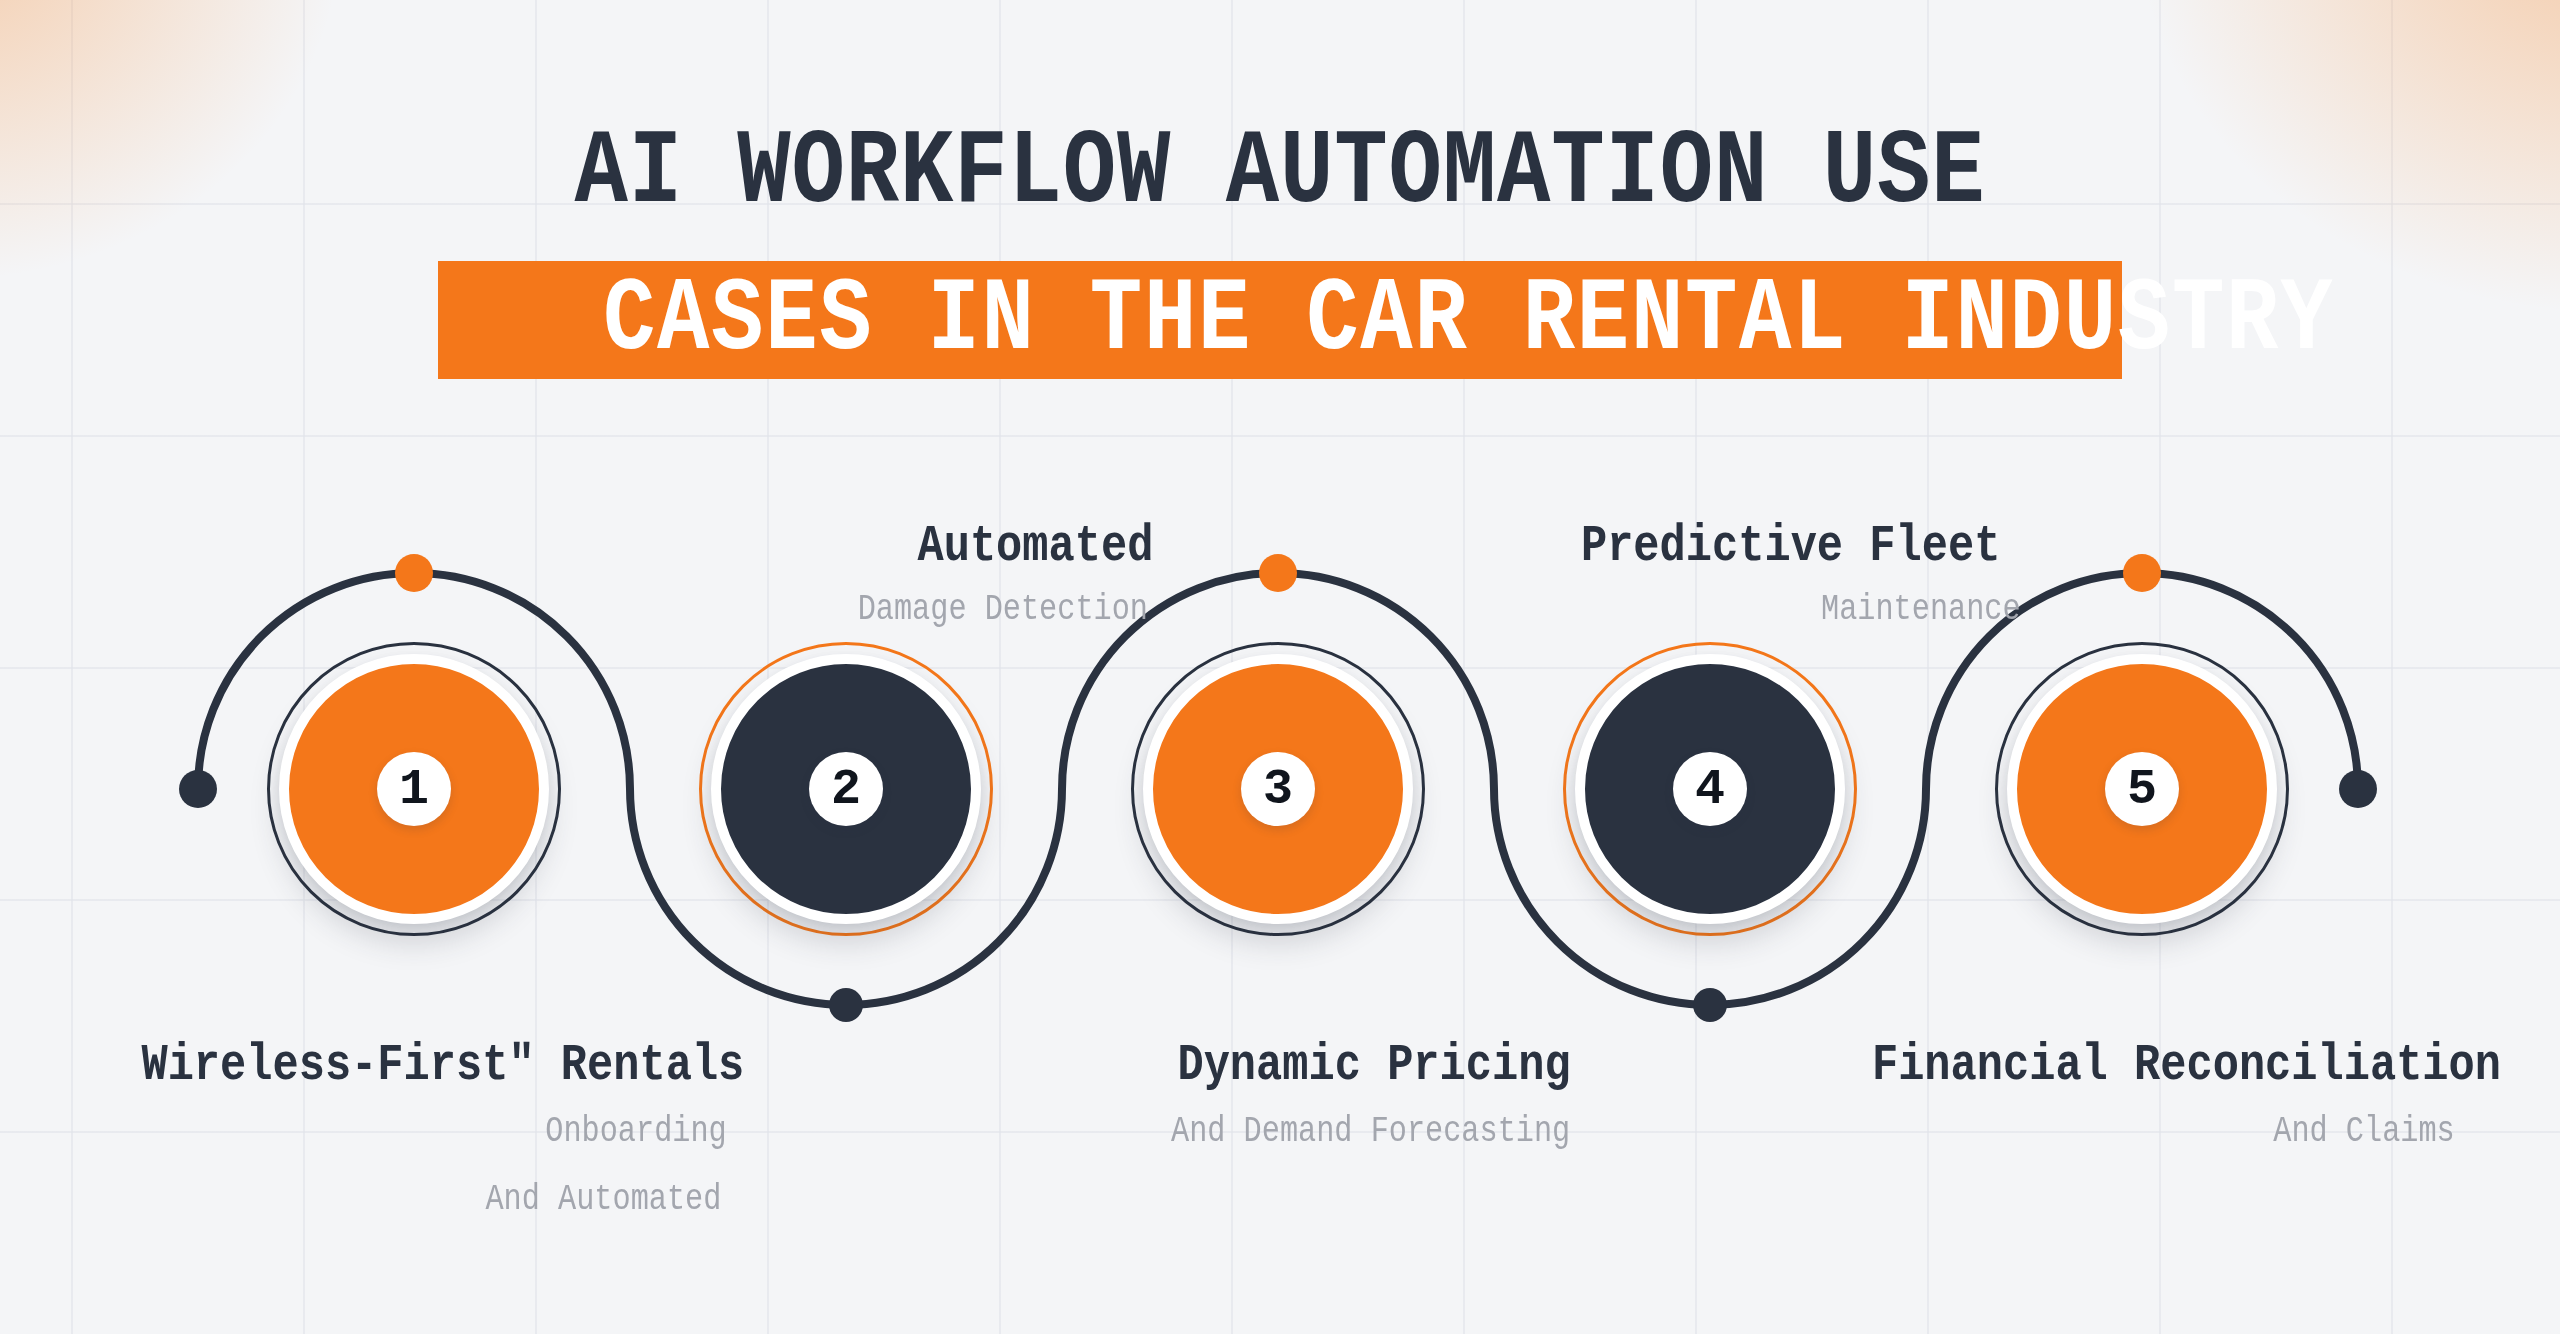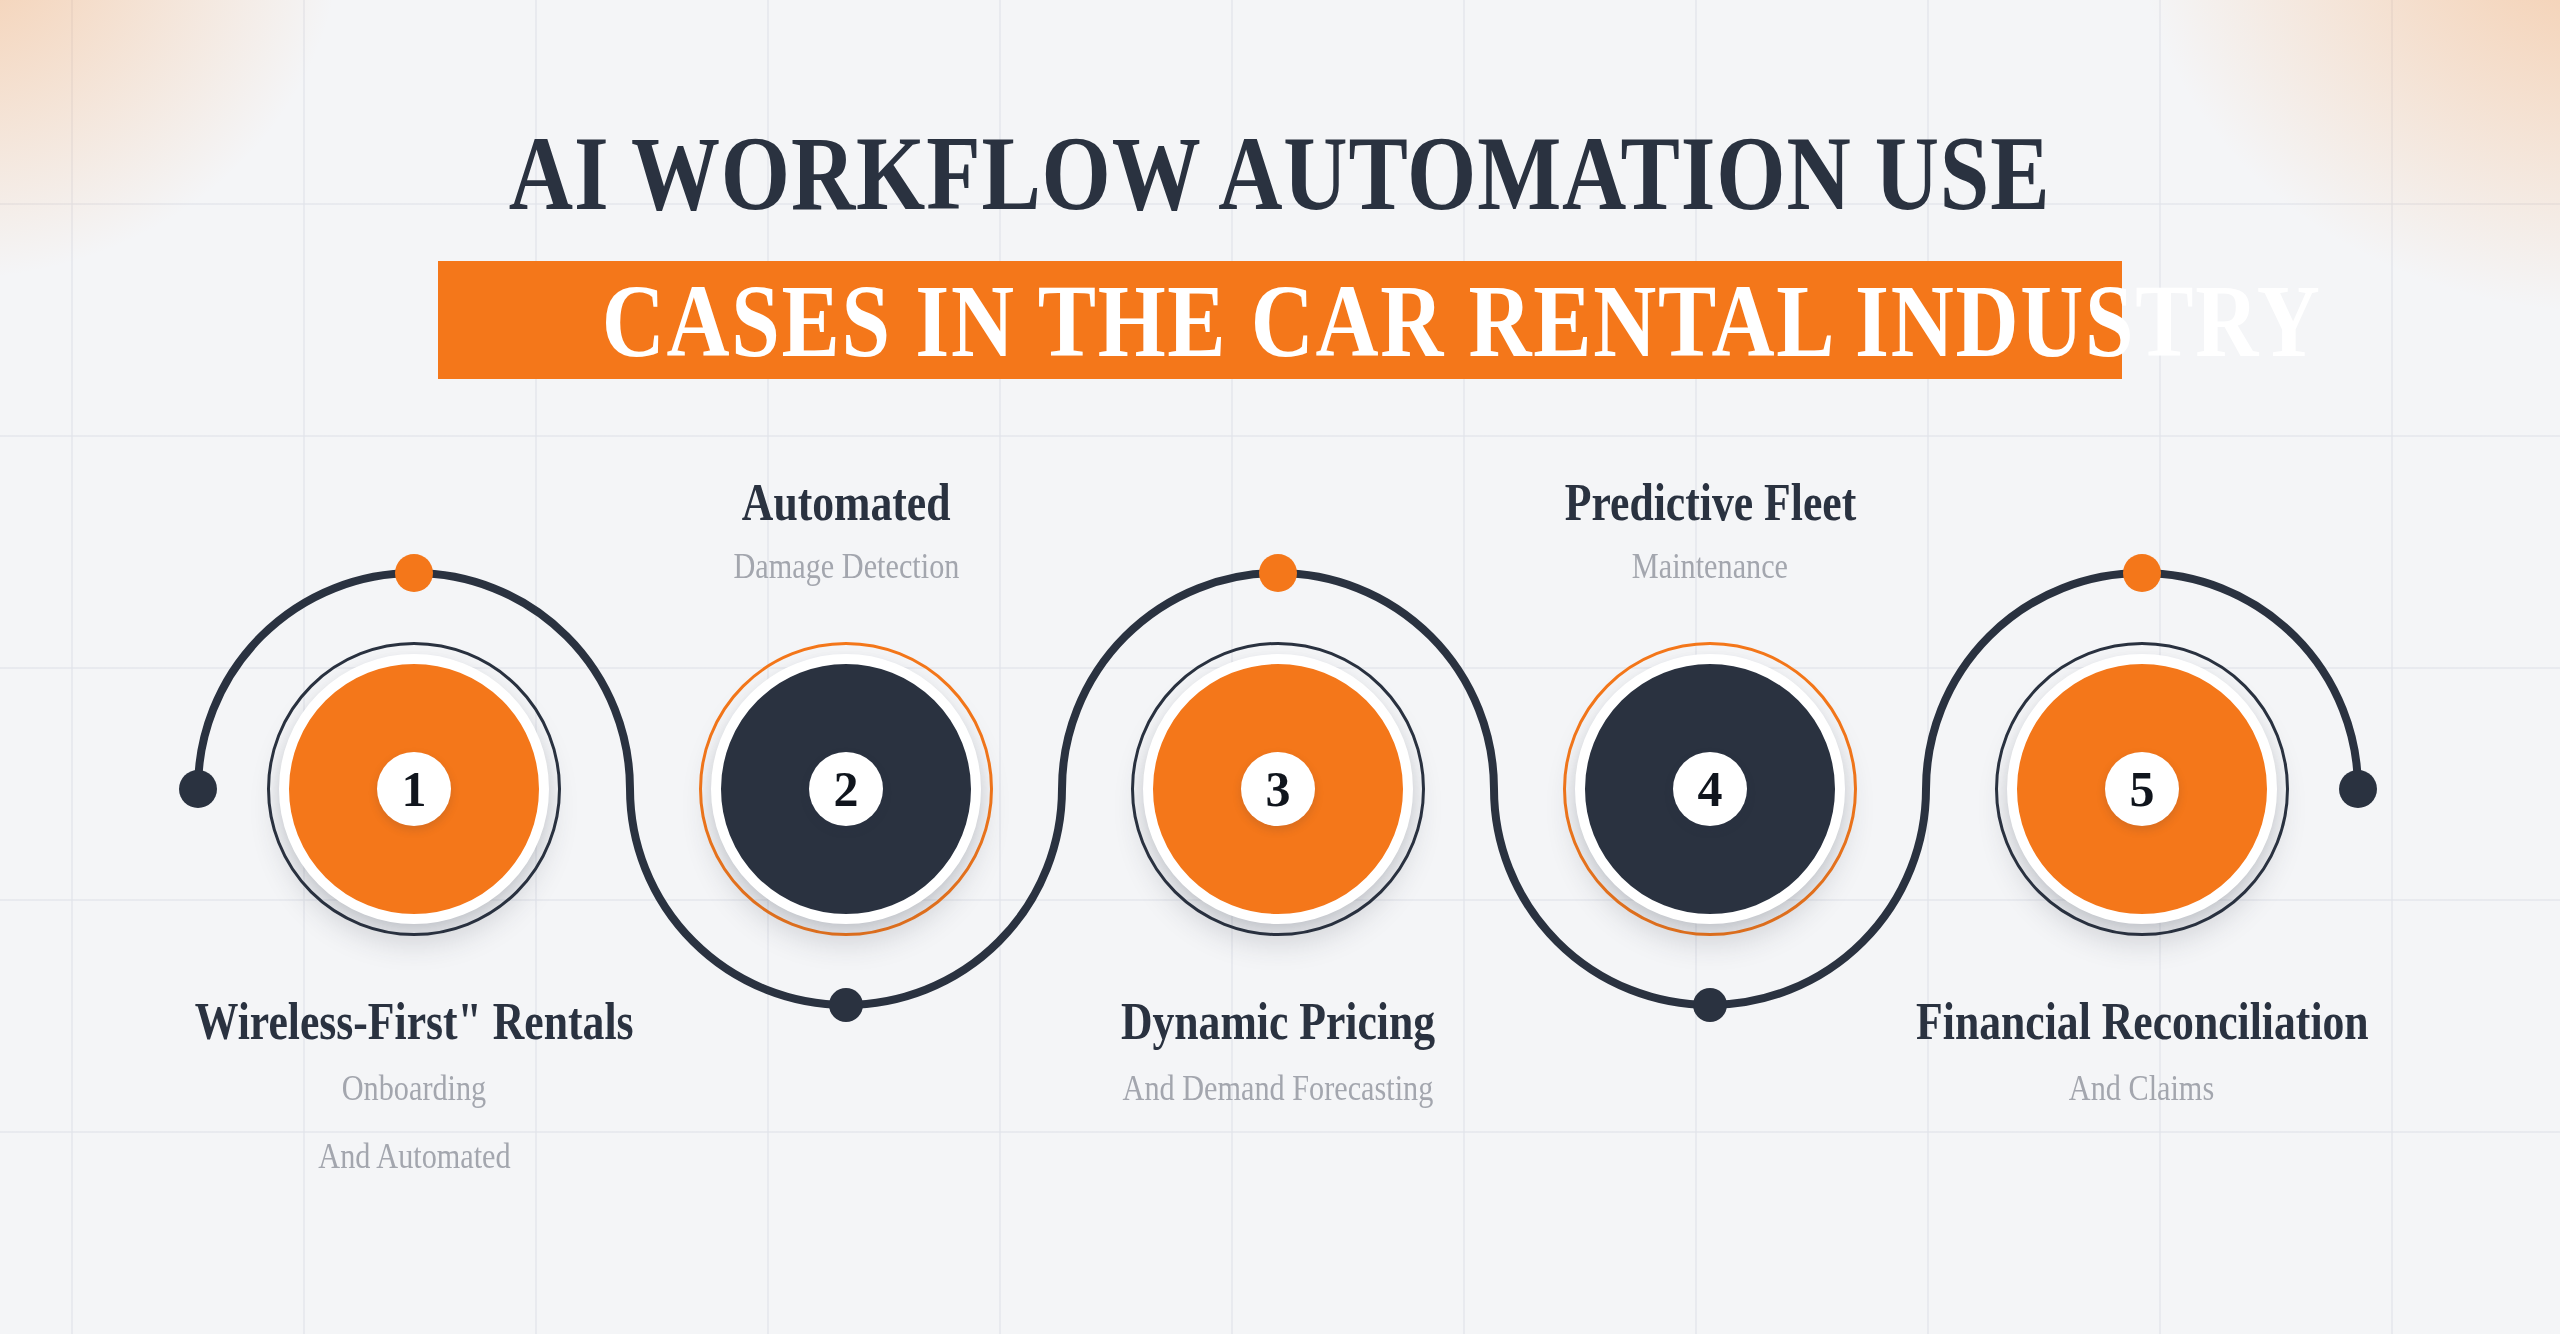--- a/index.html
+++ b/index.html
@@ -1,21 +1,21 @@
 <!DOCTYPE html>
 <html><head>
 <meta charset="utf-8">
 <style>
   html, body { margin: 0; padding: 0; }
   .stage {
     position: relative;
     width: 2560px;
     height: 1334px;
     overflow: hidden;
-    font-family: Liberation Serif, serif;
+    font-family: Liberation Mono, monospace;
     background:
       radial-gradient(560px 500px at -50px -70px, rgba(246,150,70,0.42), rgba(246,150,70,0) 70%),
       radial-gradient(660px 560px at 2610px -90px, rgba(246,150,70,0.45), rgba(246,150,70,0) 72%),
       linear-gradient(to right, rgba(223,226,233,0.55) 2px, rgba(0,0,0,0) 2px),
       linear-gradient(to bottom, rgba(223,226,233,0.55) 2px, rgba(0,0,0,0) 2px),
       #F4F5F7;
     background-size: auto, auto, 232px 232px, 232px 232px, auto;
     background-position: 0 0, 0 0, 71px 0, 0 203px, 0 0;
   }
 
@@ -68,21 +68,21 @@
   .num {
     position: absolute; width: 74px; height: 74px; top: 752px;
     border-radius: 50%; background: #FFFFFF;
     display: flex; align-items: center; justify-content: center;
     font-size: 50px; font-weight: 700; color: #10151D;
     box-shadow: 0 4px 10px rgba(42,50,64,0.15);
   }
 
   
   .lbl {
-    position: absolute; width: 660px; text-align: center; white-space: nowrap;
+    position: absolute; width: 660px; text-align: right; white-space: nowrap; margin-top: 44px;
   }
   .lbl.above { top: 472px; }
   .lbl.below { top: 990px; }
   .lbl .t {
     display: block; font-size: 52px; line-height: 64px; font-weight: 700; color: #2A3240;
   }
   .lbl.above .t { line-height: 62px; }
   .lbl .s {
     display: block; font-size: 36px; line-height: 68px; font-weight: 400; color: #A3A6AE;
   }

